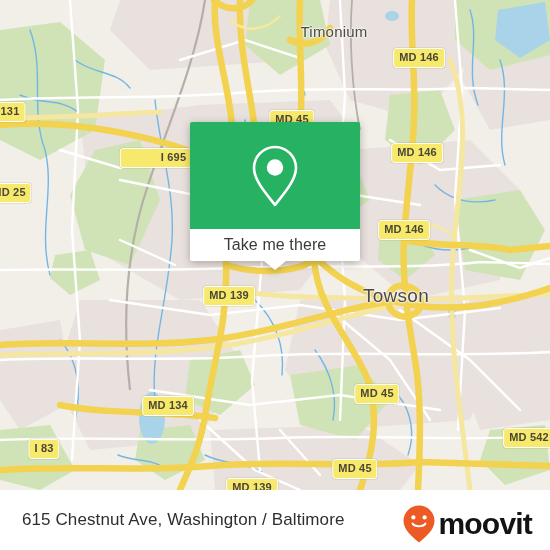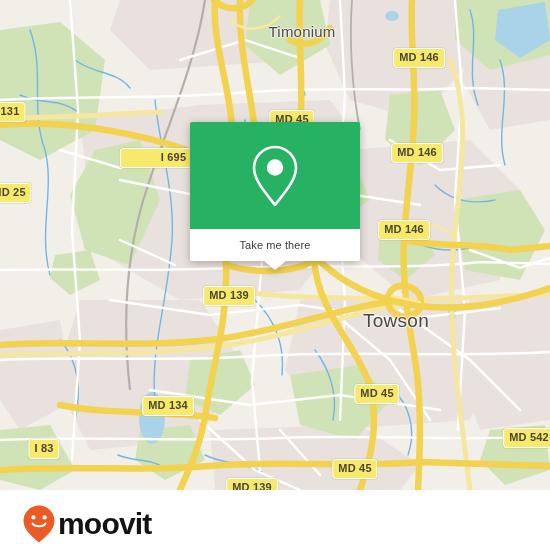--- a/index.html
+++ b/index.html
@@ -53,21 +53,21 @@
     position: absolute;
     transform: translate(-50%, -50%);
     color: #4a4a48;
     white-space: nowrap;
     font-family: "Liberation Sans", sans-serif;
     text-shadow:
        1px 0 1.5px #f6f3ee, -1px 0 1.5px #f6f3ee,
        0 1px 1.5px #f6f3ee, 0 -1px 1.5px #f6f3ee;
   }
   .place.big   { font-size: 19px; letter-spacing: .3px; }
-  .place.small { font-size: 15px; letter-spacing: .2px; }
+  .place.small { font-size: 15px; letter-spacing: .2px; margin-left: 32px; }
 
   
   #card {
     position: absolute;
     left: 190px;
     top: 122px;
     width: 170px;
     z-index: 40;
     filter: drop-shadow(0 2px 4px rgba(0,0,0,.28));
   }
@@ -80,21 +80,21 @@
     justify-content: center;
   }
   #card-bottom {
     height: 32px;
     background: #ffffff;
     border-radius: 0 0 2px 2px;
     display: flex;
     align-items: center;
     justify-content: center;
     color: #3b3b3b;
-    font-size: 11px;
+    font-size: 16px;
     letter-spacing: .1px;
   }
   #card-tail {
     position: absolute;
     left: 50%;
     top: 139px;
     width: 0; height: 0;
     transform: translateX(-50%);
     border-left: 11px solid transparent;
     border-right: 11px solid transparent;
@@ -307,39 +307,40 @@
         <div class="shield" style="left: 377px; top: 394px;">MD 45</div>
         <div class="shield" style="left: 168px; top: 406px;">MD 134</div>
         <div class="shield" style="left: 44px; top: 449px;">I 83</div>
         <div class="shield" style="left: 529px; top: 438px;">MD 542</div>
         <div class="shield" style="left: 355px; top: 469px;">MD 45</div>
         <div class="shield" style="left: 252px; top: 488px;">MD 139</div>
       </div>
 
     <div id="places">
         <div class="place small" style="left: 302px; top: 31px;">Timonium</div>
-        <div class="place big" style="left: 396px; top: 296px; margin-top: 25px;">Towson</div>
+        <div class="place big" style="left: 396px; top: 296px;">Towson</div>
       </div>
   </div>
 
   <div id="card">
     <div id="card-top">
       <svg width="54" height="66" viewBox="0 0 54 66">
         <path d="M27 4 C15.4 4 6 13.4 6 25 C6 38 20 52.5 27 62 C34 52.5 48 38 48 25 C48 13.4 38.6 4 27 4 Z" fill="none" stroke="#ffffff" stroke-width="2.6" stroke-linejoin="round"></path>
         <circle cx="27" cy="24.5" r="8.2" fill="#ffffff"></circle>
       </svg>
     </div>
     <div id="card-bottom">
       <span>Take me there</span>
     </div>
     <div id="card-tail"></div>
   </div>
 
 
   <div id="footer">
+    <div id="footer-address">615 Chestnut Ave, Washington / Baltimore</div>
     <div id="brand">
       <svg width="34" height="40" viewBox="0 0 34 40">
         <path d="M17 1.5 C8.4 1.5 1.5 8.4 1.5 17 C1.5 26 11 33.5 17 38.5 C23 33.5 32.5 26 32.5 17 C32.5 8.4 25.6 1.5 17 1.5 Z" fill="#ec5b25"></path>
         <circle cx="11.4" cy="13.4" r="2.1" fill="#ffffff"></circle>
         <circle cx="22.6" cy="13.4" r="2.1" fill="#ffffff"></circle>
         <path d="M10.6 19.6 C12.6 23.2 21.4 23.2 23.4 19.6" fill="none" stroke="#ffffff" stroke-width="2.1" stroke-linecap="round"></path>
       </svg>
       <span id="brand-word">moovit</span>
     </div>
   </div>

